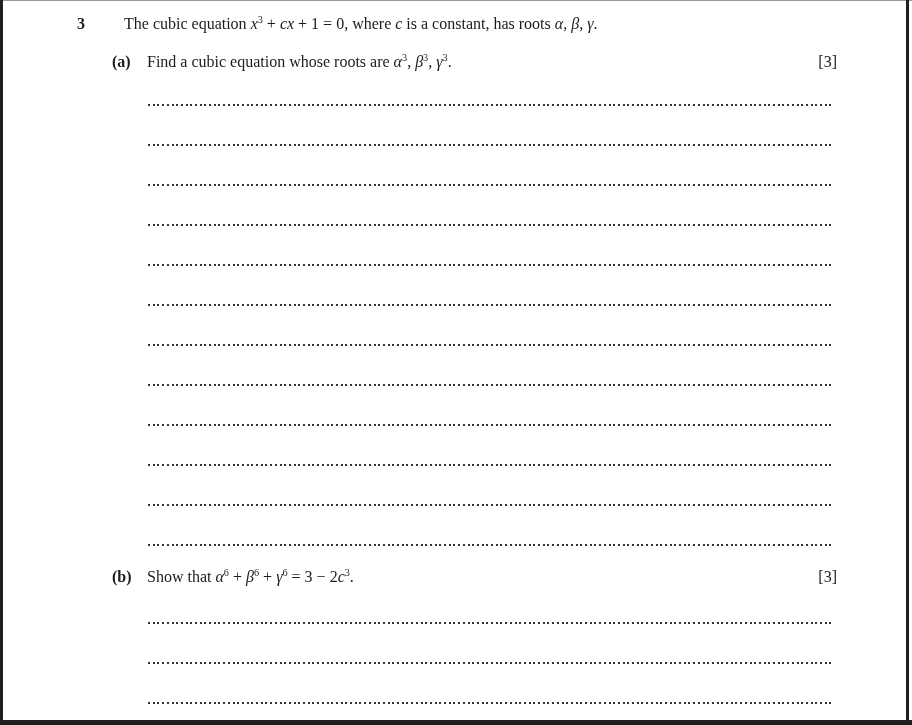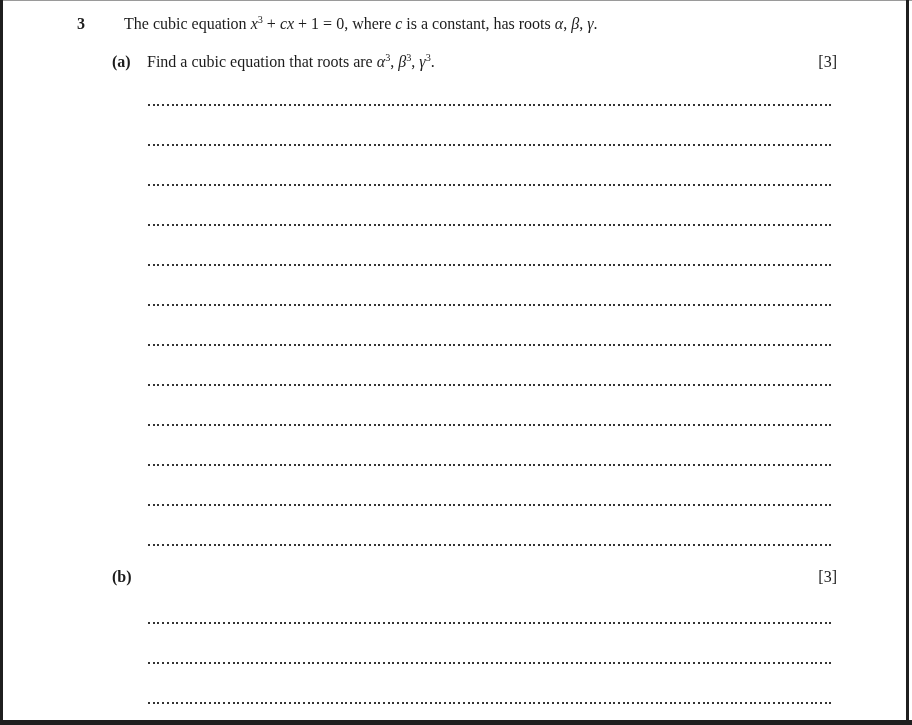--- a/index.html
+++ b/index.html
@@ -88,37 +88,38 @@
   <div class="edge edge-top"></div>
   <div class="edge edge-left"></div>
   <div class="edge edge-right"></div>
   <div class="edge edge-bottom"></div>
 
   <div class="qnum">3</div>
 
   <div class="intro"><span>The cubic equation </span><span class="it">x</span><sup>3</sup><span> + </span><span class="it">cx</span><span> + 1 = 0, where </span><span class="it">c</span><span> is a constant, has roots </span><span class="it">α</span><span>, </span><span class="it">β</span><span>, </span><span class="it">γ</span><span>.</span></div>
 
   <div class="part-label row-a">(a)</div>
-  <div class="part-text row-a"><span>Find a cubic equation that roots are </span><span class="it">α</span><sup>3</sup><span>, </span><span class="it">β</span><sup>3</sup><span>, </span><span class="it">γ</span><sup>3</sup><span>.</span></div>
+  <div class="part-text row-a"><span>Find a cubic equation whose roots are </span><span class="it">α</span><sup>3</sup><span>, </span><span class="it">β</span><sup>3</sup><span>, </span><span class="it">γ</span><sup>3</sup><span>.</span></div>
   <div class="marks row-a">[3]</div>
   <div class="answers answers-a">
       <div class="ans-line"></div>
       <div class="ans-line"></div>
       <div class="ans-line"></div>
       <div class="ans-line"></div>
       <div class="ans-line"></div>
       <div class="ans-line"></div>
       <div class="ans-line"></div>
       <div class="ans-line"></div>
       <div class="ans-line"></div>
       <div class="ans-line"></div>
       <div class="ans-line"></div>
       <div class="ans-line"></div>
     </div>
 
   <div class="part-label row-b">(b)</div>
+  <div class="part-text row-b"><span>Show that </span><span class="it">α</span><sup>6</sup><span> + </span><span class="it">β</span><sup>6</sup><span> + </span><span class="it">γ</span><sup>6</sup><span> = 3 − 2</span><span class="it">c</span><sup>3</sup><span>.</span></div>
   <div class="marks row-b">[3]</div>
   <div class="answers answers-b">
       <div class="ans-line"></div>
       <div class="ans-line"></div>
       <div class="ans-line"></div>
     </div>
 </div>
 
 </body></html>

